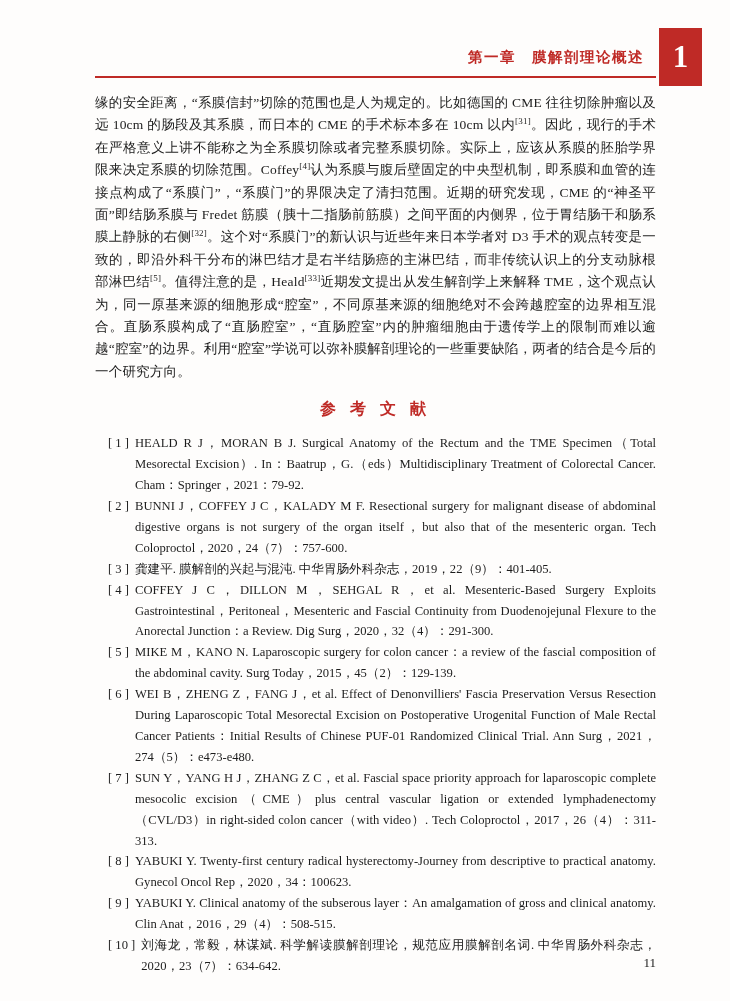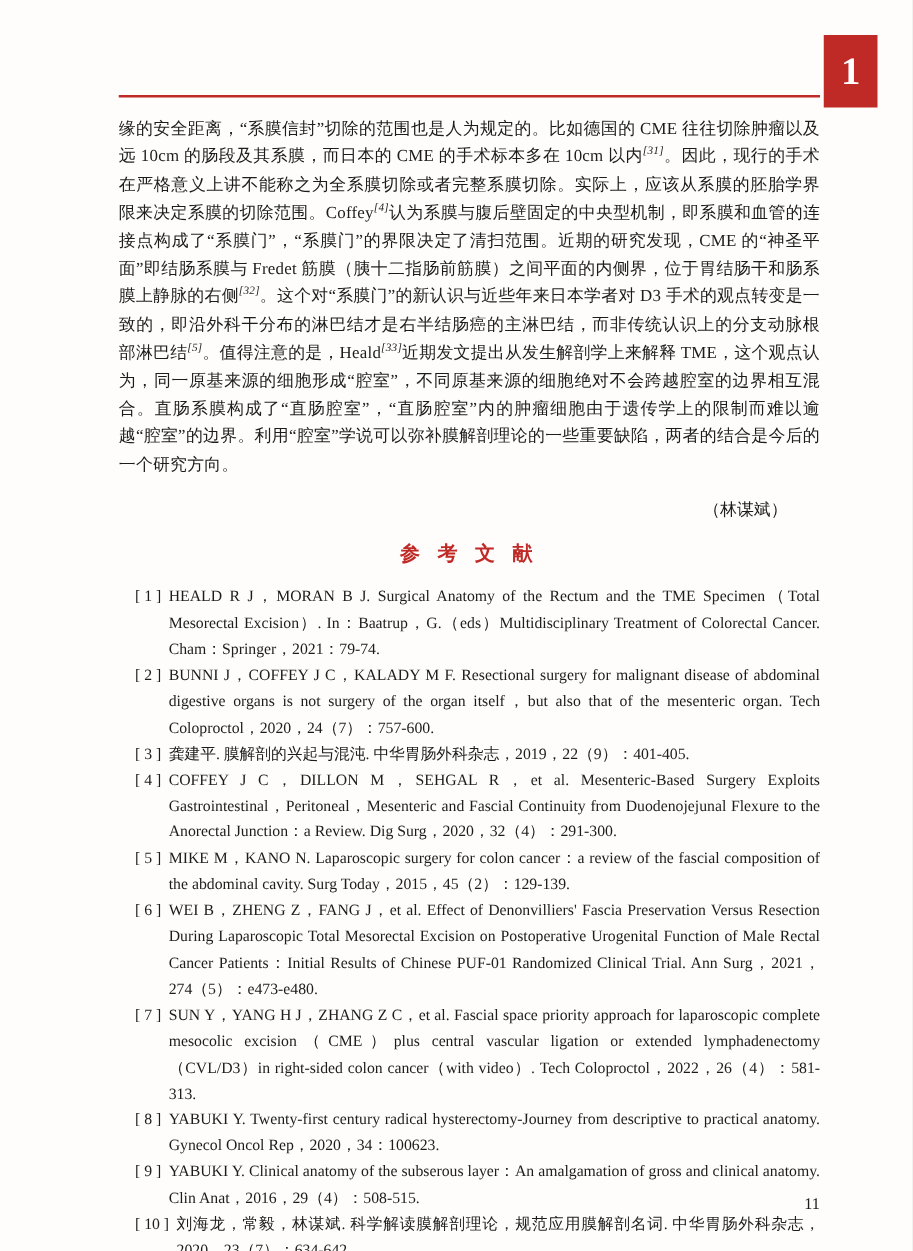--- a/index.html
+++ b/index.html
@@ -56,21 +56,20 @@
   .body-paragraph {
     margin: 0;
     font-size: 13.5px;
     line-height: 22.4px;
     text-align: justify;
     letter-spacing: 0.2px;
   }
   .body-paragraph sup {
     font-size: 9px;
     line-height: 0;
-    font-style: italic;
   }
   .attribution {
     text-align: right;
     font-size: 13.5px;
     margin-top: 16px;
     padding-right: 26px;
   }
   .ref-heading {
     color: #bf2a26;
     text-align: center;
@@ -102,35 +101,35 @@
     font-size: 13px;
   }
 </style>
 </head>
 <body>
 
 <div class="page">
 
   <div class="chapter-tab">1</div>
 
+  <div class="chapter-title">第一章　膜解剖理论概述</div>
 
   <div class="header-rule"></div>
 
   <div class="content">
 
     <p class="body-paragraph">缘的安全距离，“系膜信封”切除的范围也是人为规定的。比如德国的 CME 往往切除肿瘤以及远 10cm 的肠段及其系膜，而日本的 CME 的手术标本多在 10cm 以内<sup>[31]</sup>。因此，现行的手术在严格意义上讲不能称之为全系膜切除或者完整系膜切除。实际上，应该从系膜的胚胎学界限来决定系膜的切除范围。Coffey<sup>[4]</sup>认为系膜与腹后壁固定的中央型机制，即系膜和血管的连接点构成了“系膜门”，“系膜门”的界限决定了清扫范围。近期的研究发现，CME 的“神圣平面”即结肠系膜与 Fredet 筋膜（胰十二指肠前筋膜）之间平面的内侧界，位于胃结肠干和肠系膜上静脉的右侧<sup>[32]</sup>。这个对“系膜门”的新认识与近些年来日本学者对 D3 手术的观点转变是一致的，即沿外科干分布的淋巴结才是右半结肠癌的主淋巴结，而非传统认识上的分支动脉根部淋巴结<sup>[5]</sup>。值得注意的是，Heald<sup>[33]</sup>近期发文提出从发生解剖学上来解释 TME，这个观点认为，同一原基来源的细胞形成“腔室”，不同原基来源的细胞绝对不会跨越腔室的边界相互混合。直肠系膜构成了“直肠腔室”，“直肠腔室”内的肿瘤细胞由于遗传学上的限制而难以逾越“腔室”的边界。利用“腔室”学说可以弥补膜解剖理论的一些重要缺陷，两者的结合是今后的一个研究方向。</p>
 
-    <div class="attribution">（林谋斌）</div>
 
     <h2 class="ref-heading">参 考 文 献</h2>
 
     <div class="ref-list">
         <div class="ref-item">
           <span class="ref-num">[ 1 ]</span>
-          <div class="ref-text">HEALD R J，MORAN B J. Surgical Anatomy of the Rectum and the TME Specimen（Total Mesorectal Excision）. In：Baatrup，G.（eds）Multidisciplinary Treatment of Colorectal Cancer. Cham：Springer，2021：79-74.</div>
+          <div class="ref-text">HEALD R J，MORAN B J. Surgical Anatomy of the Rectum and the TME Specimen（Total Mesorectal Excision）. In：Baatrup，G.（eds）Multidisciplinary Treatment of Colorectal Cancer. Cham：Springer，2021：79-92.</div>
         </div>
         <div class="ref-item">
           <span class="ref-num">[ 2 ]</span>
           <div class="ref-text">BUNNI J，COFFEY J C，KALADY M F. Resectional surgery for malignant disease of abdominal digestive organs is not surgery of the organ itself，but also that of the mesenteric organ. Tech Coloproctol，2020，24（7）：757-600.</div>
         </div>
         <div class="ref-item">
           <span class="ref-num">[ 3 ]</span>
           <div class="ref-text">龚建平. 膜解剖的兴起与混沌. 中华胃肠外科杂志，2019，22（9）：401-405.</div>
         </div>
         <div class="ref-item">
@@ -140,21 +139,21 @@
         <div class="ref-item">
           <span class="ref-num">[ 5 ]</span>
           <div class="ref-text">MIKE M，KANO N. Laparoscopic surgery for colon cancer：a review of the fascial composition of the abdominal cavity. Surg Today，2015，45（2）：129-139.</div>
         </div>
         <div class="ref-item">
           <span class="ref-num">[ 6 ]</span>
           <div class="ref-text">WEI B，ZHENG Z，FANG J，et al. Effect of Denonvilliers' Fascia Preservation Versus Resection During Laparoscopic Total Mesorectal Excision on Postoperative Urogenital Function of Male Rectal Cancer Patients：Initial Results of Chinese PUF-01 Randomized Clinical Trial. Ann Surg，2021，274（5）：e473-e480.</div>
         </div>
         <div class="ref-item">
           <span class="ref-num">[ 7 ]</span>
-          <div class="ref-text">SUN Y，YANG H J，ZHANG Z C，et al. Fascial space priority approach for laparoscopic complete mesocolic excision（CME）plus central vascular ligation or extended lymphadenectomy（CVL/D3）in right-sided colon cancer（with video）. Tech Coloproctol，2022，26（4）：581-313.</div>
+          <div class="ref-text">SUN Y，YANG H J，ZHANG Z C，et al. Fascial space priority approach for laparoscopic complete mesocolic excision（CME）plus central vascular ligation or extended lymphadenectomy（CVL/D3）in right-sided colon cancer（with video）. Tech Coloproctol，2017，26（4）：311-313.</div>
         </div>
         <div class="ref-item">
           <span class="ref-num">[ 8 ]</span>
           <div class="ref-text">YABUKI Y. Twenty-first century radical hysterectomy-Journey from descriptive to practical anatomy. Gynecol Oncol Rep，2020，34：100623.</div>
         </div>
         <div class="ref-item">
           <span class="ref-num">[ 9 ]</span>
           <div class="ref-text">YABUKI Y. Clinical anatomy of the subserous layer：An amalgamation of gross and clinical anatomy. Clin Anat，2016，29（4）：508-515.</div>
         </div>
         <div class="ref-item">

